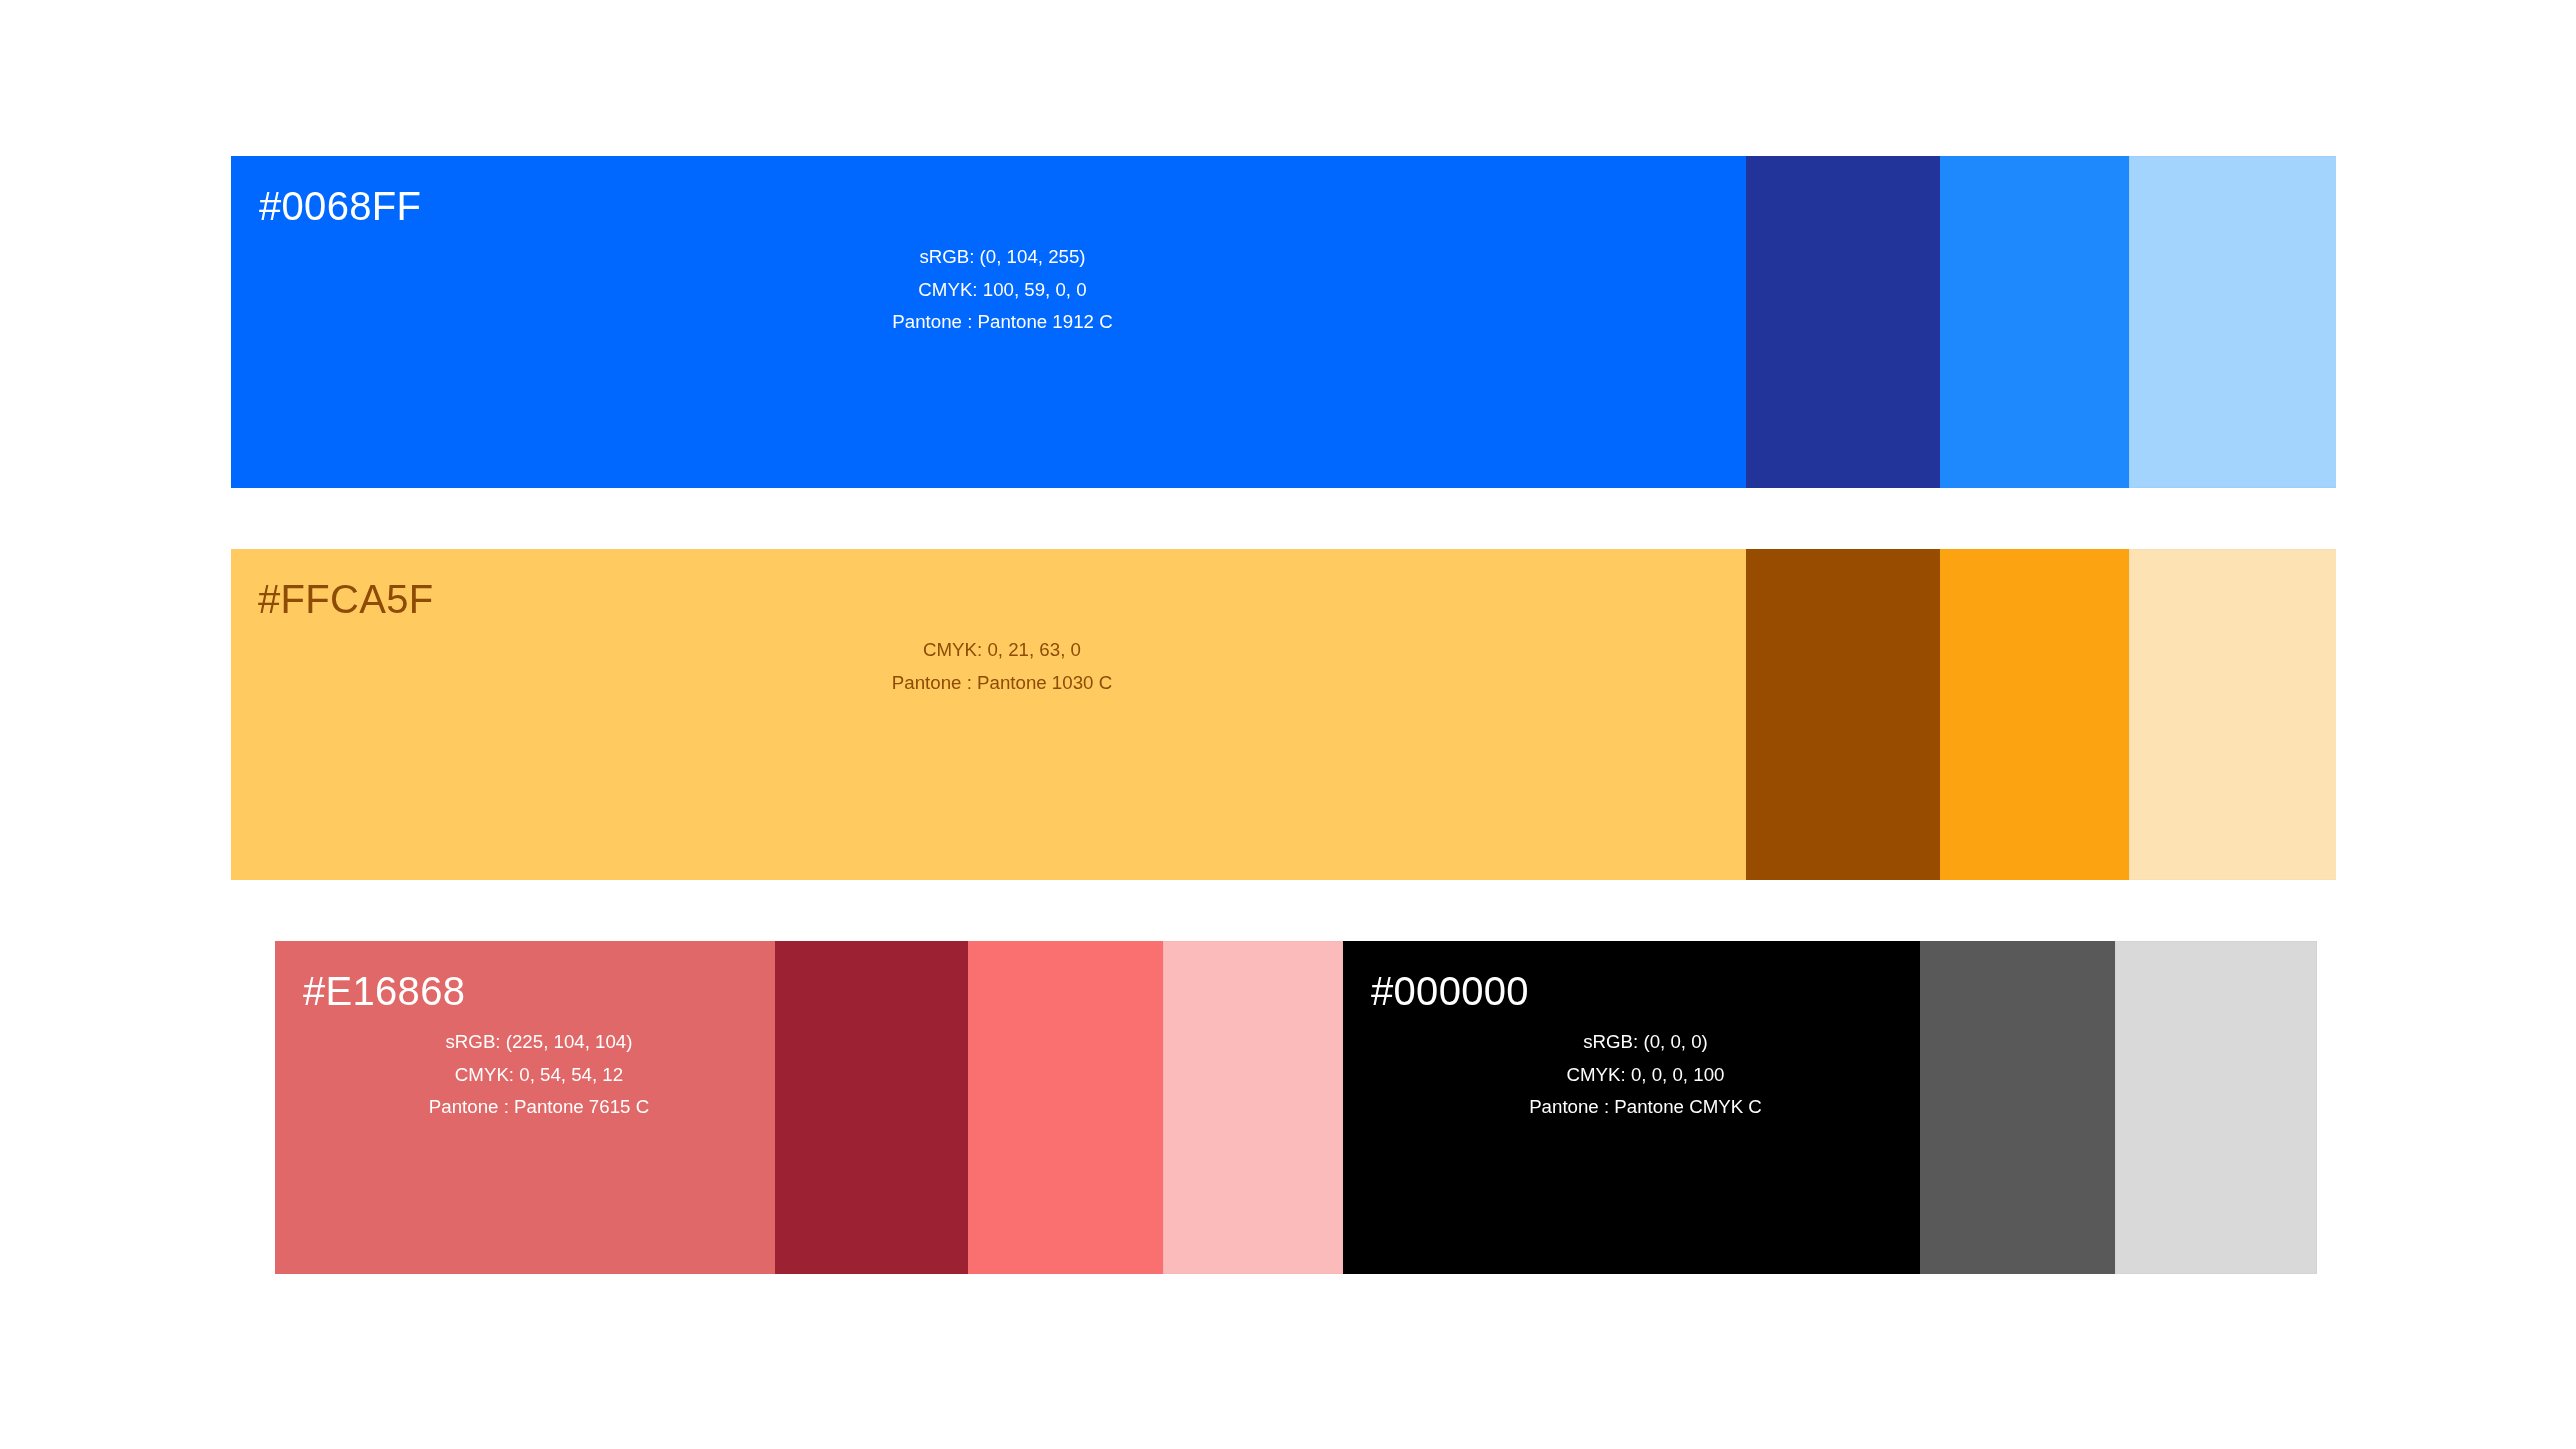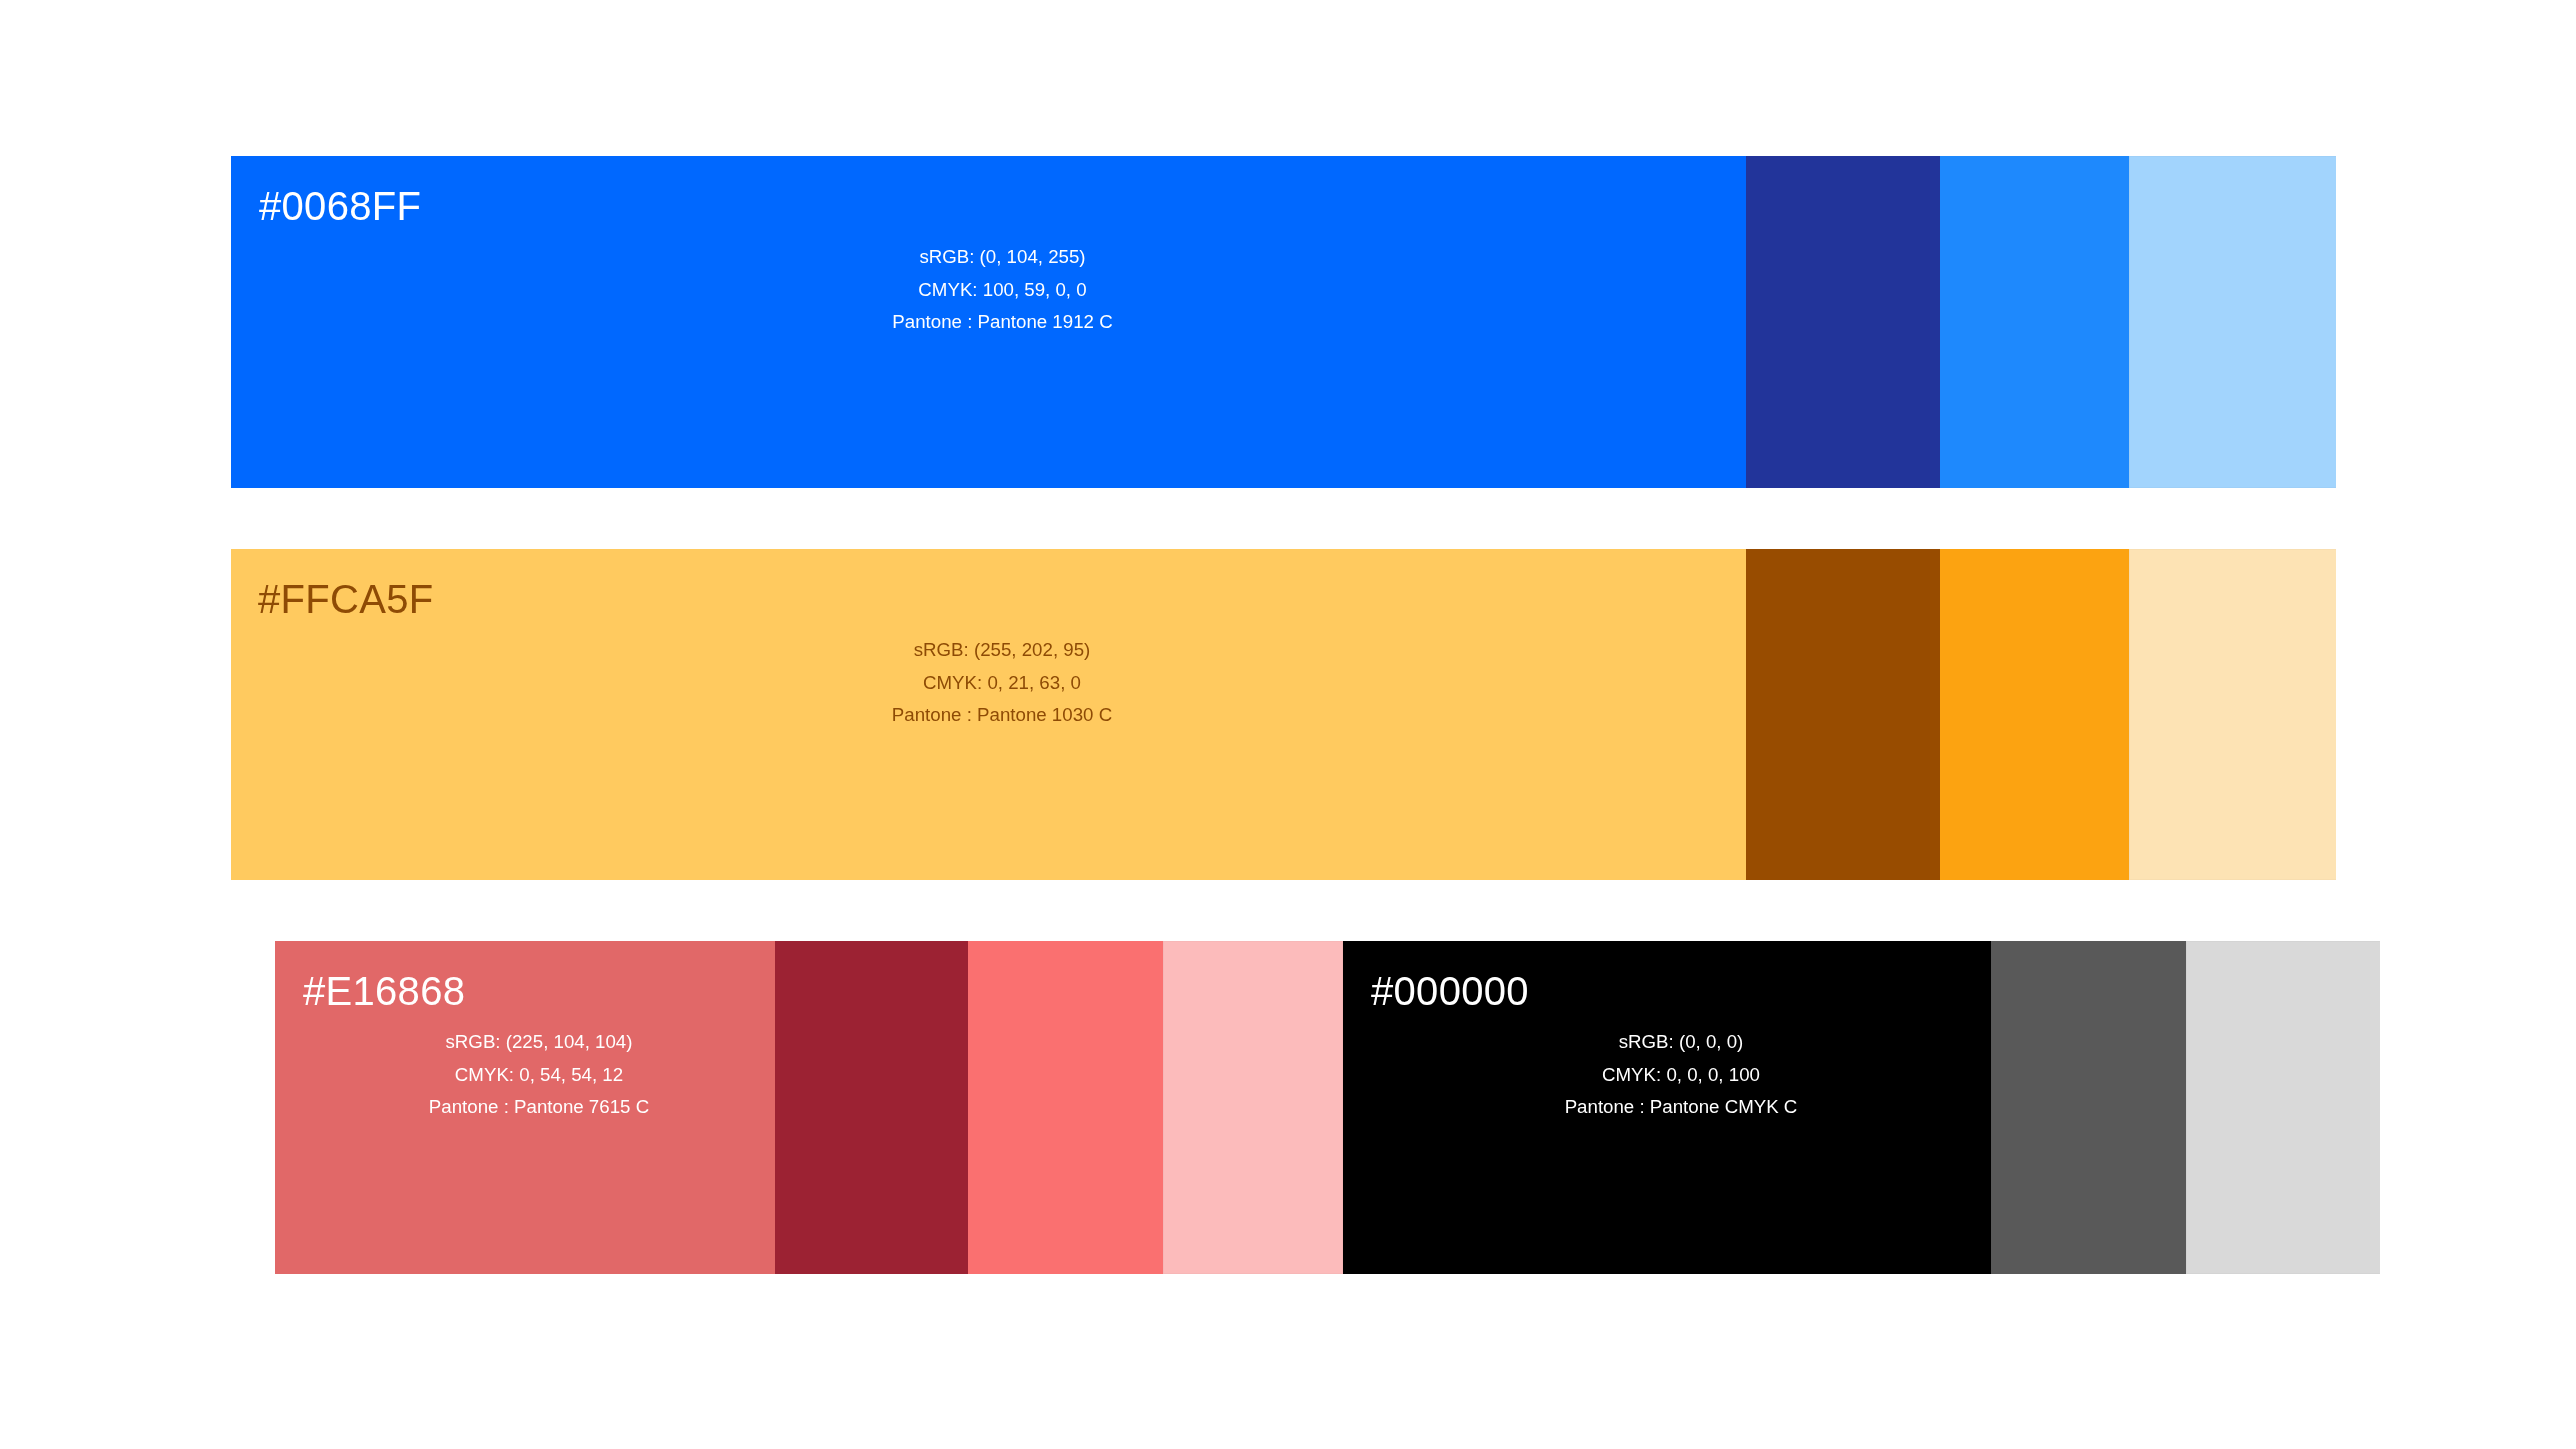--- a/index.html
+++ b/index.html
@@ -95,21 +95,20 @@
       </div>
       <div class="tint" style="background: rgb(34, 52, 154); width: 194px;"></div>
       <div class="tint" style="background: rgb(30, 137, 253); width: 189px;"></div>
       <div class="tint hairline" style="background: rgb(162, 212, 253); width: 208px;"></div>
     </div>
     <div class="row-gap"></div>
     <div class="palette-row" style="height: 331px;">
       <div class="swatch" style="background: rgb(255, 202, 95); color: rgb(142, 75, 5); width: 1515px; padding-left: 27px;">
         <div class="swatch-inner">
           <div class="hex-label">#FFCA5F</div>
-          <div class="spec-line">sRGB: (255, 202, 95)</div>
           <div class="spec-line">CMYK: 0, 21, 63, 0</div>
           <div class="spec-line">Pantone : Pantone 1030 C</div>
         </div>
       </div>
       <div class="tint" style="background: rgb(152, 76, 0); width: 194px;"></div>
       <div class="tint" style="background: rgb(252, 163, 17); width: 189px;"></div>
       <div class="tint hairline" style="background: rgb(253, 227, 180); width: 208px;"></div>
     </div>
     <div class="row-gap"></div>
     <div class="palette-row" style="height: 333px; padding-left: 44px;">
@@ -117,21 +116,21 @@
         <div class="swatch-inner">
           <div class="hex-label">#E16868</div>
           <div class="spec-line">sRGB: (225, 104, 104)</div>
           <div class="spec-line">CMYK: 0, 54, 54, 12</div>
           <div class="spec-line">Pantone : Pantone 7615 C</div>
         </div>
       </div>
       <div class="tint" style="background: rgb(156, 34, 51); width: 193px;"></div>
       <div class="tint" style="background: rgb(250, 112, 112); width: 195px;"></div>
       <div class="tint hairline" style="background: rgb(252, 187, 187); width: 180px;"></div>
-      <div class="swatch" style="background: rgb(0, 0, 0); color: rgb(255, 255, 255); width: 648px;">
+      <div class="swatch" style="background: rgb(0, 0, 0); color: rgb(255, 255, 255); width: 577px;">
         <div class="swatch-inner">
           <div class="hex-label">#000000</div>
           <div class="spec-line">sRGB: (0, 0, 0)</div>
           <div class="spec-line">CMYK: 0, 0, 0, 100</div>
           <div class="spec-line">Pantone : Pantone CMYK C</div>
         </div>
       </div>
       <div class="tint" style="background: rgb(89, 89, 89); width: 195px;"></div>
       <div class="tint hairline" style="background: rgb(217, 217, 217); width: 202px;"></div>
     </div>

